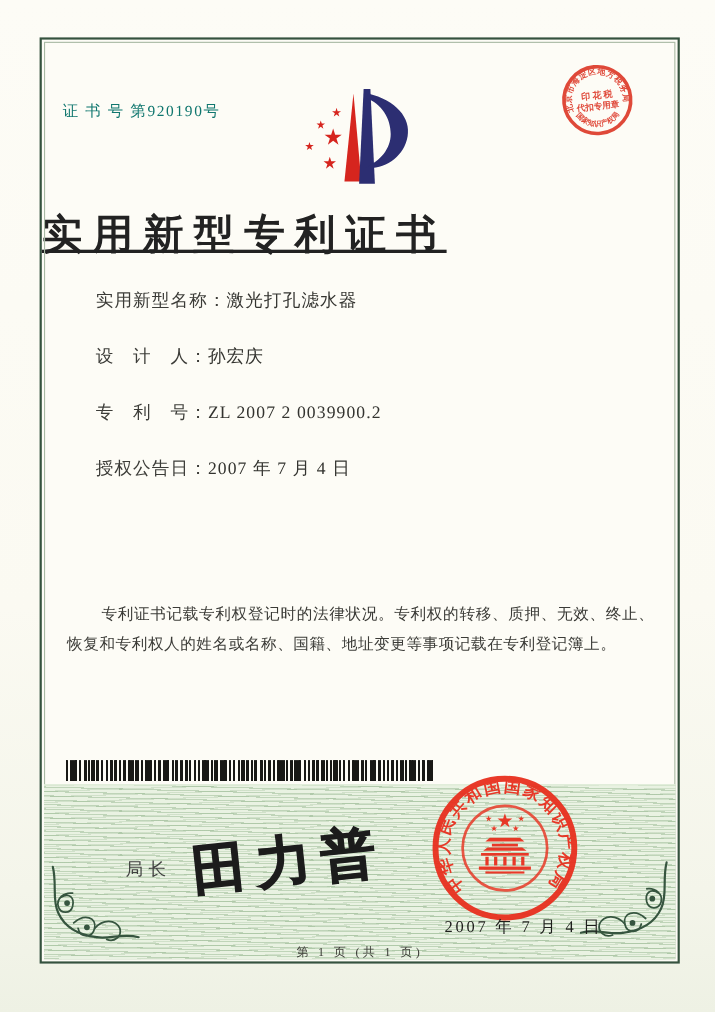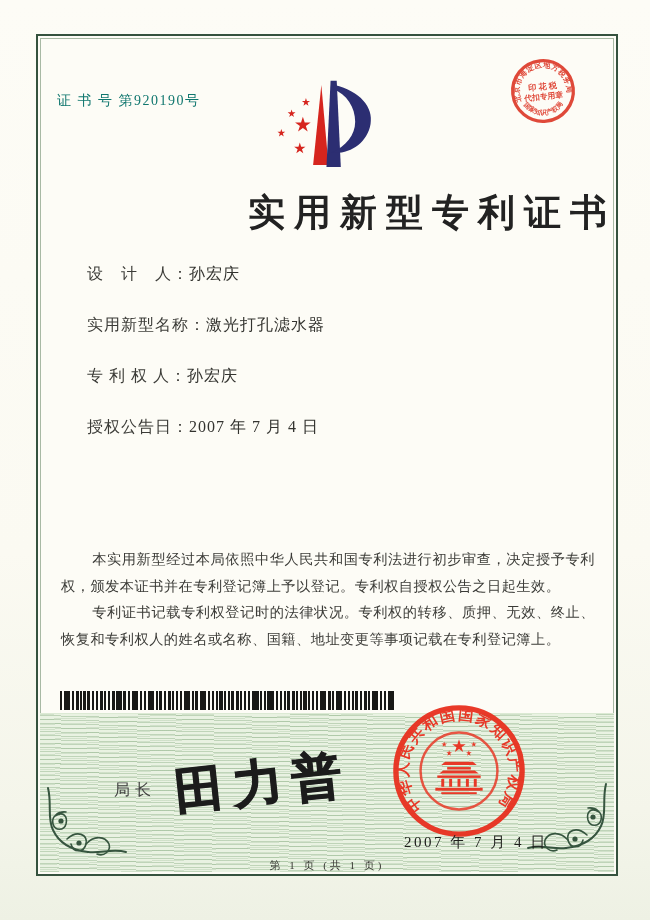--- a/index.html
+++ b/index.html
@@ -5,22 +5,22 @@
   html,body{margin:0;padding:0;}
   body{width:650px;height:920px;background:#efeee6;font-family:"Liberation Serif","DejaVu Serif",serif;}
   .page{position:relative;width:650px;height:920px;overflow:hidden;
         background:linear-gradient(180deg,#fdfcf6 0%,#fbfaf2 60%,#f4f5ea 88%,#eef1e4 100%);}
   .cert{position:absolute;left:36px;top:34px;width:578px;height:838px;
         border:2px solid #35523e;background:#fdfcf6;}
   .cert::after{content:"";position:absolute;inset:2px;border:1px solid #a8b9a4;pointer-events:none;}
   .cert-number{position:absolute;left:19px;top:56px;font-size:14px;color:#0f766e;letter-spacing:1.5px;}
   .logo{position:absolute;left:230px;top:40px;width:120px;height:104px;}
   .tax-stamp{position:absolute;left:464px;top:14px;width:82px;height:82px;transform:rotate(-6deg);opacity:.92;z-index:3;}
-  .title{position:absolute;left:0;right:0;top:152px;text-align:right;font-size:37px;font-weight:700;
-         color:#222;letter-spacing:9px;}
+  .title{position:absolute;left:0;right:0;top:152px;text-align:left;font-size:37px;font-weight:700;
+         color:#222;letter-spacing:9px;text-decoration:underline;}
   .fields{position:absolute;left:49px;top:226px;right:30px;}
   .frow{margin-bottom:28px;font-size:16px;line-height:23px;color:#3c3c38;letter-spacing:1px;}
   .frow .val{color:#33332f;}
   .paras{position:absolute;left:23px;right:21px;top:510px;font-size:14.2px;line-height:26.5px;
          color:#3b3b37;text-align:justify;letter-spacing:.5px;}
   .paras p{margin:0;text-indent:2.2em;}
   .barcode{position:absolute;left:22px;top:655px;width:336px;height:19px;z-index:2;
     background-image:
       repeating-linear-gradient(90deg,#181815 0 2px,transparent 2px 4px),
       repeating-linear-gradient(90deg,#181815 0 1px,transparent 1px 9px),
@@ -77,35 +77,34 @@
         <textPath href="#taxBot" textLength="56">国家知识产权局</textPath>
       </text>
       <text x="50" y="48" font-size="10" fill="#dd3a2a" font-weight="700" text-anchor="middle">印 花 税</text>
       <text x="50" y="60" font-size="9.5" fill="#dd3a2a" font-weight="700" text-anchor="middle">代扣专用章</text>
     </svg>
 
     <div class="title">实用新型专利证书</div>
 
     <div class="fields">
       <div class="frow">
+        <span class="lab">实用新型名称：</span><span class="val">激光打孔滤水器</span>
+      </div>
+      <div class="frow">
         <span class="lab">设　计　人：</span><span class="val">孙宏庆</span>
       </div>
       <div class="frow">
-        <span class="lab">实用新型名称：</span><span class="val">激光打孔滤水器</span>
-      </div>
-      <div class="frow">
-        <span class="lab">专 利 权 人：</span><span class="val">孙宏庆</span>
+        <span class="lab">专　利　号：</span><span class="val">ZL 2007 2 0039900.2</span>
       </div>
       <div class="frow">
         <span class="lab">授权公告日：</span><span class="val">2007 年 7 月 4 日</span>
       </div>
     </div>
 
     <div class="paras">
-      <p>本实用新型经过本局依照中华人民共和国专利法进行初步审查，决定授予专利权，颁发本证书并在专利登记簿上予以登记。专利权自授权公告之日起生效。</p>
       <p>专利证书记载专利权登记时的法律状况。专利权的转移、质押、无效、终止、恢复和专利权人的姓名或名称、国籍、地址变更等事项记载在专利登记簿上。</p>
     </div>
 
     <div class="barcode"></div>
 
     <div class="band"></div>
 
     <svg class="flourish fl-left" width="110" height="90" viewBox="0 0 110 90">
       <g fill="none" stroke="#36553f" stroke-width="2" stroke-linecap="round">
         <path d="M8,2 C12,18 7,32 13,44 C19,57 31,64 48,66"></path>

